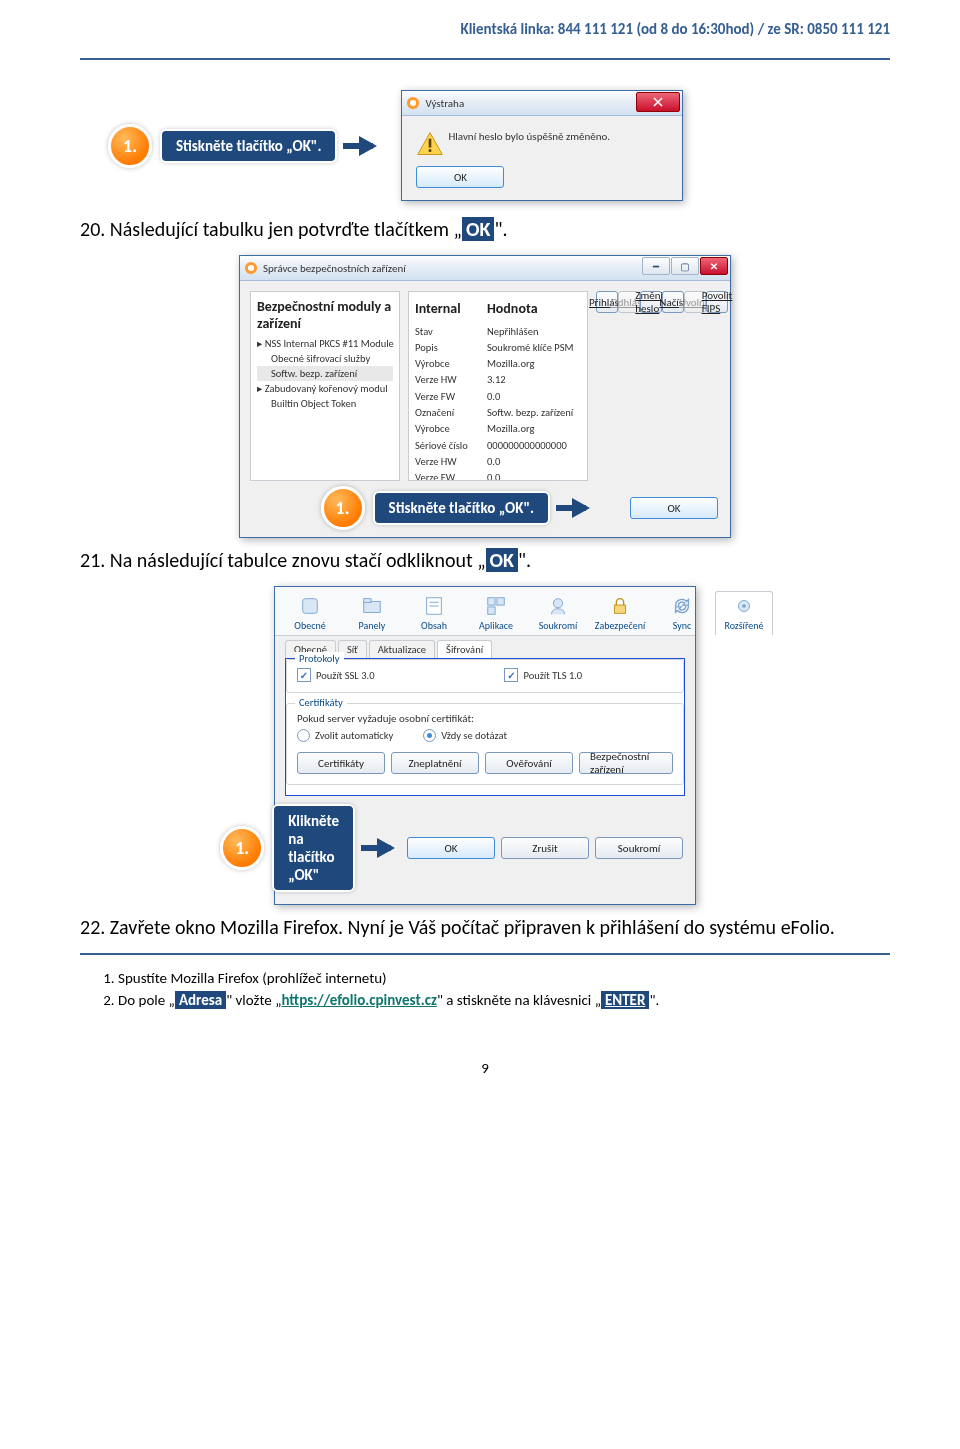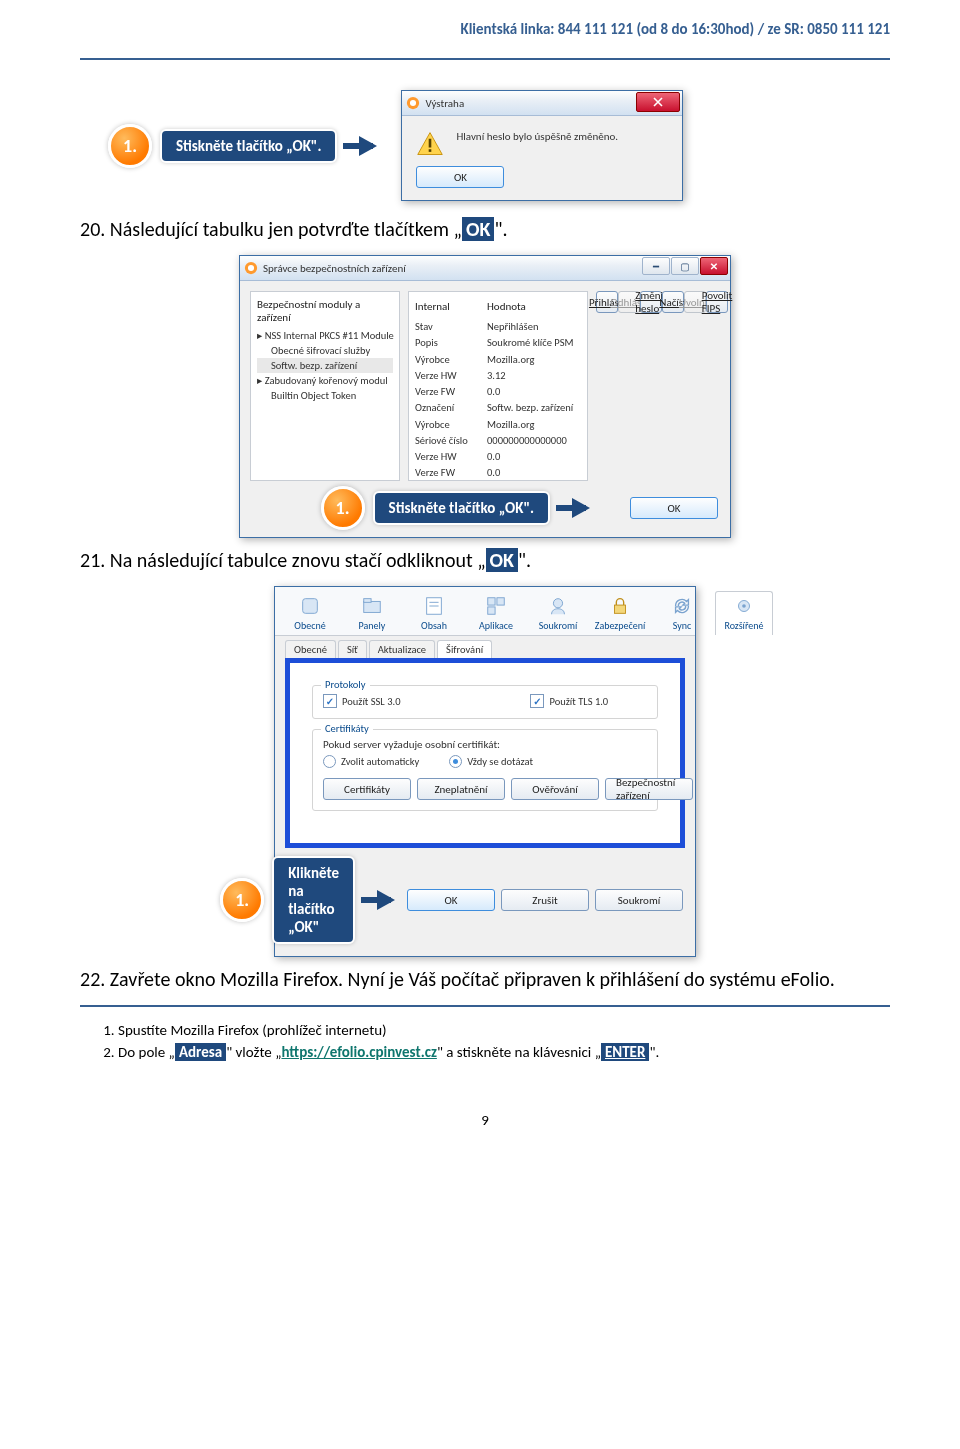--- a/index.html
+++ b/index.html
@@ -34,50 +34,50 @@
   .callout .num{position:absolute;left:-8px;top:50%;transform:translate(-100%,-50%);width:38px;height:38px;border-radius:50%;background:radial-gradient(circle at 35% 30%,#ffbb5c,#ff7a00 70%);border:3px solid #fff;box-shadow:0 0 5px rgba(0,0,0,.25);display:flex;align-items:center;justify-content:center;color:#fff;font-size:18px;font-weight:700}
   .callout .lbl{display:inline-block;background:#1f497d;color:#fff;font-weight:700;font-size:15px;padding:6px 14px;border:2px solid #fff;border-radius:6px;box-shadow:0 0 4px rgba(0,0,0,.2)}
   .arrow-r{position:absolute;right:-40px;top:50%;transform:translateY(-50%);width:0;height:0;border-top:10px solid transparent;border-bottom:10px solid transparent;border-left:18px solid #1f497d}
   .arrow-r::before{content:"";position:absolute;left:-34px;top:-3px;width:30px;height:6px;background:#1f497d}
 
   
   .row{display:flex;align-items:flex-start;gap:14px}
   .center{display:flex;justify-content:center}
 
   
-  .alert-body{display:flex;align-items:flex-start;gap:12px;padding:14px 34px 8px 14px}
+  .alert-body{display:flex;align-items:flex-start;gap:4px;padding:14px 34px 8px 14px}
   .warn-icon{width:28px;height:28px}
   .warn-icon svg{width:28px;height:28px}
   .alert-btnrow{padding:0 14px 12px 14px;display:flex}
 
   
   .devdlg{width:490px}
   .dev-wrap{display:flex;gap:8px;padding:10px}
   .dev-col{border:1px solid #c8cdd4;background:#fff;padding:4px 6px;font-size:10.5px;height:190px;overflow:hidden;box-sizing:border-box}
-  .dev-col .hd{font-weight:400;padding:2px 0 4px;color:#222;border-bottom:none;font-size:11px}
+  .dev-col .hd{font-weight:700;padding:2px 0 4px;color:#222;border-bottom:none;font-size:14px}
   .dev-col.tree{width:150px}
   .dev-col.details{width:180px;display:flex;gap:10px;padding:4px 6px}
   .dev-side{width:104px;display:flex;flex-direction:row;gap:0}
   .dev-side .btn{width:100%;min-width:0}
   .dev-ok{padding:0 12px 12px 0;display:flex;justify-content:flex-end}
   .tree-row{padding:1px 0;white-space:nowrap}
   .tree-row.sel{background:#e8e8e8}
   .tree-indent{padding-left:14px}
   .detcol{font-size:10.5px;line-height:1.55}
 
   
   .optdlg{width:420px}
   .opt-tabs{display:flex;background:#f7f9fb;border-bottom:1px solid #c8cdd4;padding:4px 6px 0 6px;gap:4px}
   .opt-tab{display:flex;flex-direction:column;align-items:center;padding:3px 6px;font-size:10px;color:#0a4b8c;border:1px solid transparent;border-bottom:none;min-width:44px}
   .opt-tab.sel{background:#fff;border-color:#c8cdd4;border-radius:3px 3px 0 0}
   .opt-tab .oicon{width:22px;height:22px;margin-bottom:2px}
   .subtabs{display:flex;gap:2px;padding:4px 10px 0 10px;font-size:10.5px}
   .subtab{padding:2px 8px;border:1px solid #c8cdd4;border-bottom:none;background:#f2f2f2;border-radius:3px 3px 0 0}
   .subtab.sel{background:#fff}
-  .opt-panel{border:5px solid #1d4ed8;background:#fff;margin:0 10px 8px 10px;padding:22px;font-size:11px}
+  .opt-panel{border:1px solid #1d4ed8;background:#fff;margin:0 10px 8px 10px;padding:0;font-size:11px}
   .grp{border:1px solid #d4d4d4;border-radius:3px;padding:8px 10px 10px 10px;margin-bottom:10px;position:relative}
   .grp .gtitle{position:absolute;top:-8px;left:8px;background:#fff;color:#0a4b8c;font-size:10.5px;padding:0 4px}
   .cbox{display:inline-flex;align-items:center;gap:5px;font-size:10.5px;margin-right:30px}
   .cbox .sq{width:12px;height:12px;border:1px solid #7a98bd;background:#fff;display:flex;align-items:center;justify-content:center;color:#2b72c4;font-size:10px;font-weight:700}
   .rrow{display:flex;gap:30px;margin-top:4px}
   .rad{display:inline-flex;align-items:center;gap:5px;font-size:10.5px}
   .rad .cir{width:11px;height:11px;border:1px solid #7a98bd;border-radius:50%;background:#fff;display:flex;align-items:center;justify-content:center}
   .rad .cir.on::after{content:"";width:5px;height:5px;border-radius:50%;background:#3e8ddd}
   .btnrow{display:flex;gap:6px;margin-top:10px}
   .opt-ftr{display:flex;justify-content:flex-end;gap:6px;padding:0 12px 12px 0}

